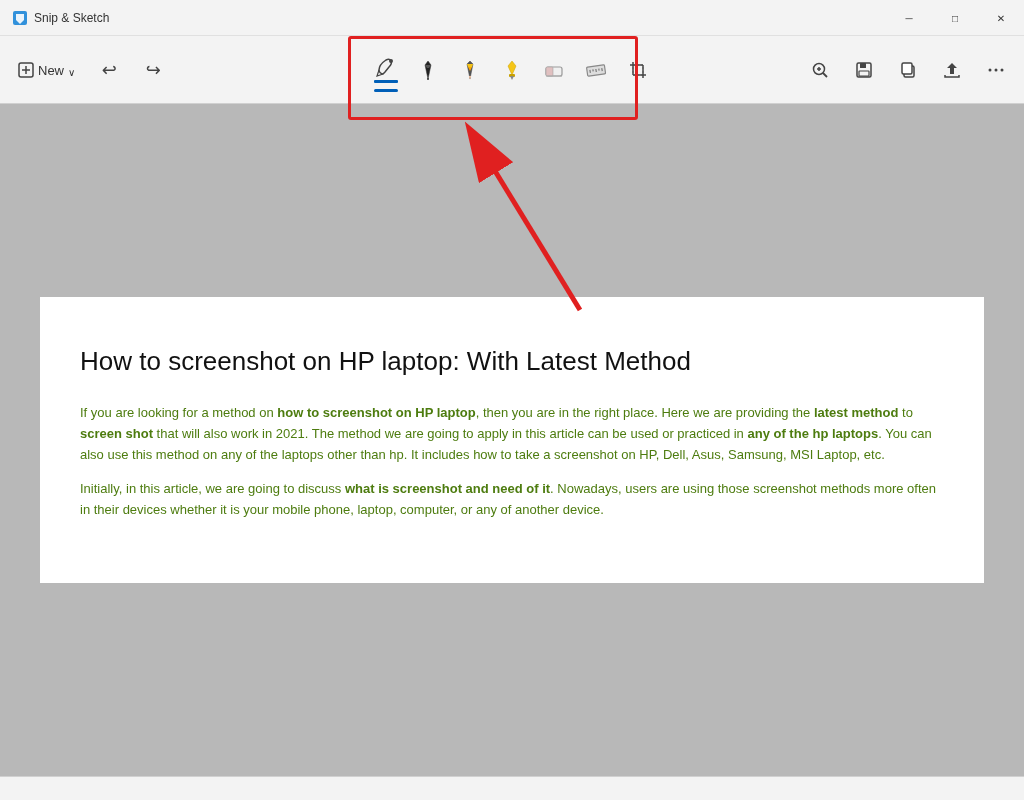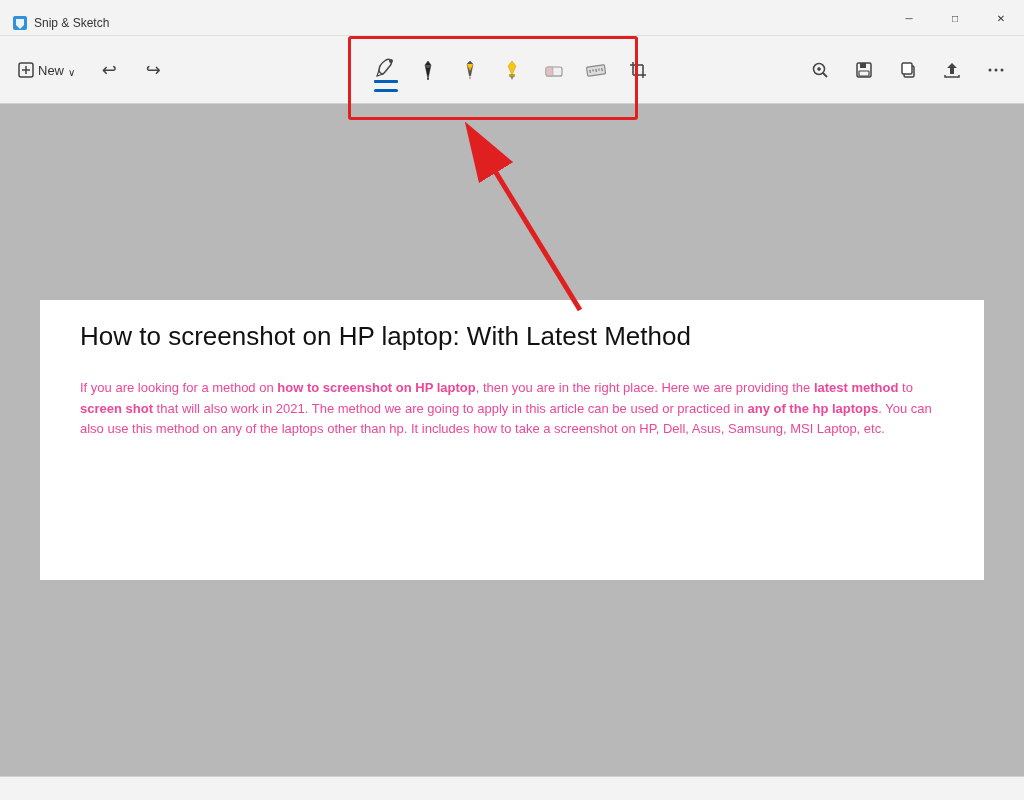--- a/index.html
+++ b/index.html
@@ -10,21 +10,21 @@
       height: 800px;
       overflow: hidden;
       position: relative;
     }
 
     
     .title-bar {
       background: #f3f3f3;
       height: 36px;
       display: flex;
-      align-items: flex-end;
+      align-items: center;
       padding: 4px 12px;
       border-bottom: 1px solid #e0e0e0;
       position: relative;
     }
     .title-bar-left {
       display: flex;
       align-items: center;
       gap: 6px;
     }
     .app-title {
@@ -156,35 +156,35 @@
       display: flex;
       align-items: center;
       justify-content: center;
       padding: 40px;
       position: relative;
     }
 
     
     .article-card {
       background: white;
-      padding: 20px 40px;
+      padding: 48px 40px;
       max-width: 960px;
       width: 100%;
       min-height: 280px;
     }
     .article-title {
       font-size: 26px;
       font-weight: 400;
       color: #111;
       margin-bottom: 24px;
       line-height: 1.3;
     }
     .article-body {
       font-size: 13px;
-      color: #ec4899;
+      color: #4d7c0f;
       line-height: 1.6;
       margin-bottom: 14px;
     }
     .article-body b { font-weight: 700; }
 
     
     .status-bar {
       background: #f3f3f3;
       height: 24px;
       border-top: 1px solid #d0d0d0;
@@ -357,18 +357,21 @@
   </defs>
   <line x1="140" y1="200" x2="30" y2="20" stroke="#e02020" stroke-width="5" marker-end="url(#arrowhead)"></line>
 </svg>
 
 <div class="content-area">
   <div class="article-card">
     <h1 class="article-title">How to screenshot on HP laptop: With Latest Method</h1>
     <p class="article-body">
       If you are looking for a method on <b>how to screenshot on HP laptop</b>, then you are in the right place. Here we are providing the <b>latest method</b> to <b>screen shot</b> that will also work in 2021. The method we are going to apply in this article can be used or practiced in <b>any of the hp laptops</b>. You can also use this method on any of the laptops other than hp. It includes how to take a screenshot on HP, Dell, Asus, Samsung, MSI Laptop, etc.
     </p>
+    <p class="article-body">
+      Initially, in this article, we are going to discuss <b>what is screenshot and need of it</b>. Nowadays, users are using those screenshot methods more often in their devices whether it is your mobile phone, laptop, computer, or any of another device.
+    </p>
   </div>
 </div>
 
 <div class="status-bar">
   <span></span>
 </div>
 
 </body></html>

